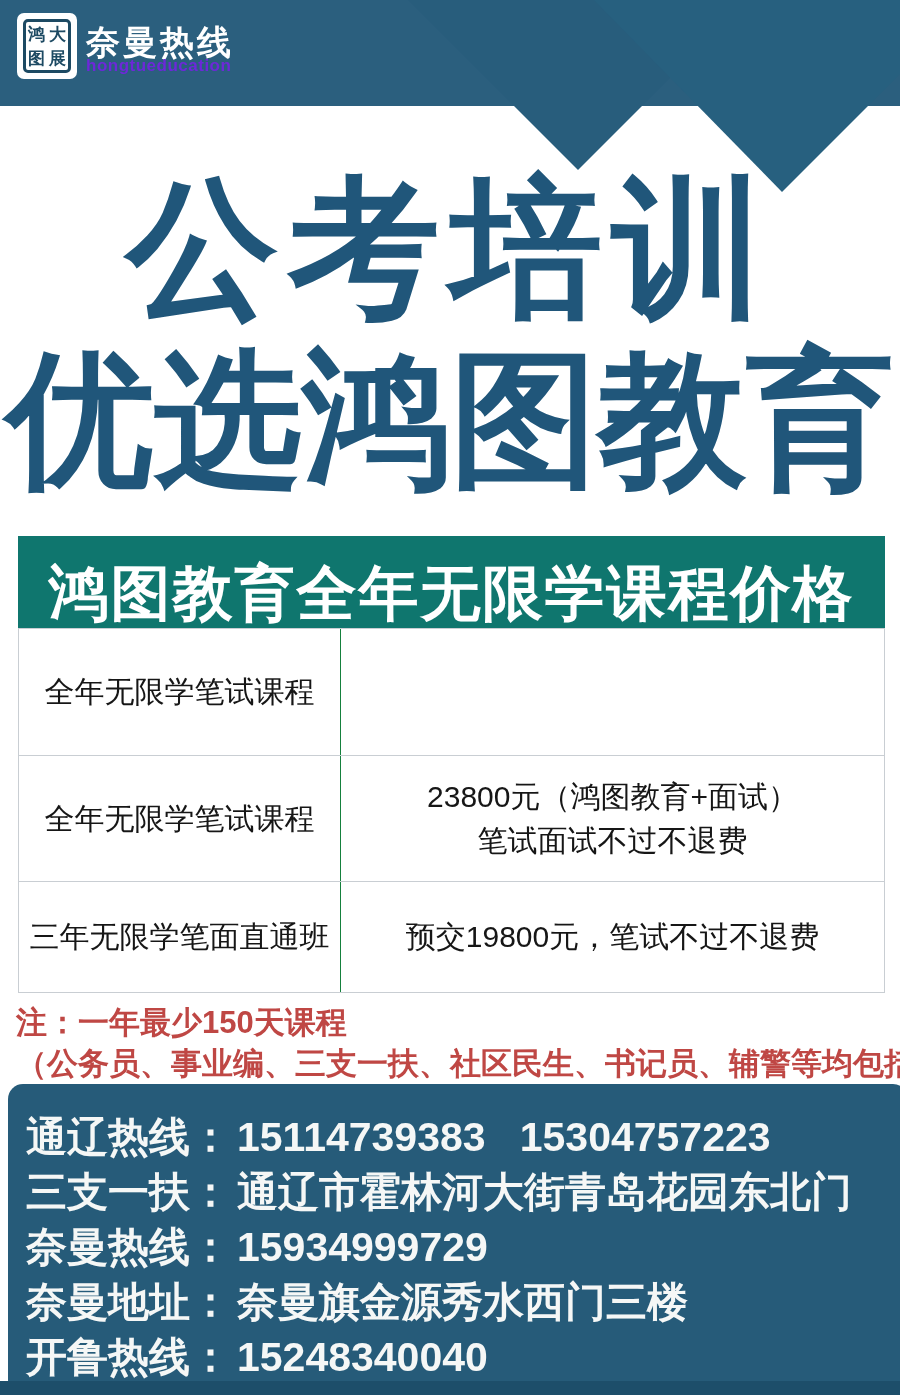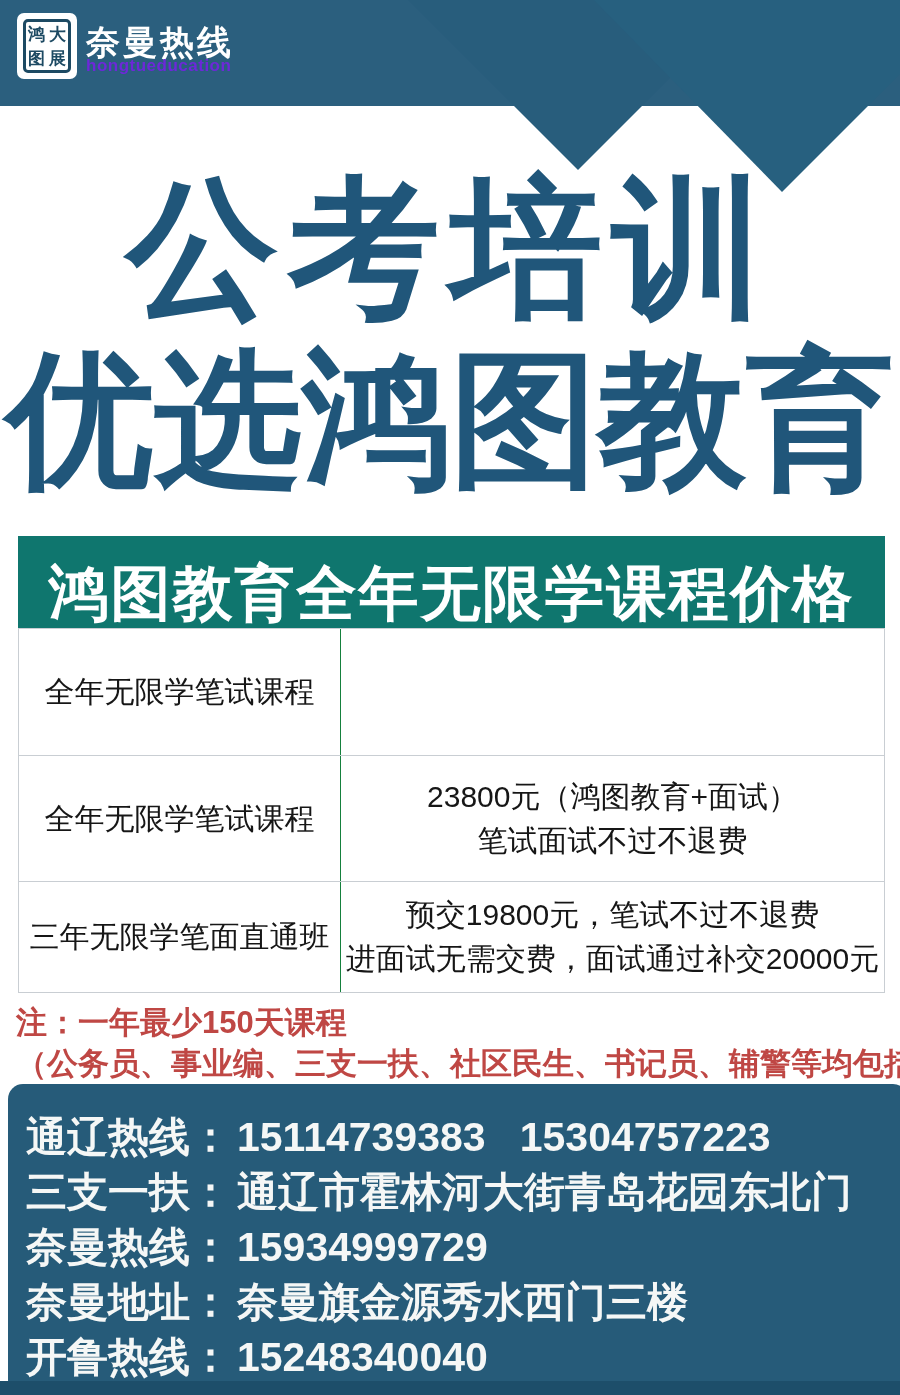--- a/index.html
+++ b/index.html
@@ -114,21 +114,20 @@
       <div class="cell course">全年无限学笔试课程</div>
       <div class="cell price">
         <div class="auto-hide">23800元（鸿图教育+面试）</div>
         <div class="auto-hide">笔试面试不过不退费</div>
       </div>
     </div>
     <div class="price-row row-2">
       <div class="cell course">三年无限学笔面直通班</div>
       <div class="cell price">
         <div class="auto-hide">预交19800元，笔试不过不退费</div>
-        <div class="auto-hide">进面试无需交费，面试通过补交20000元</div>
       </div>
     </div>
   </div>
 
   <div class="note">
     <div>注：一年最少150天课程</div>
     <div>（公务员、事业编、三支一扶、社区民生、书记员、辅警等均包括）</div>
   </div>
 
   <div class="footer">

